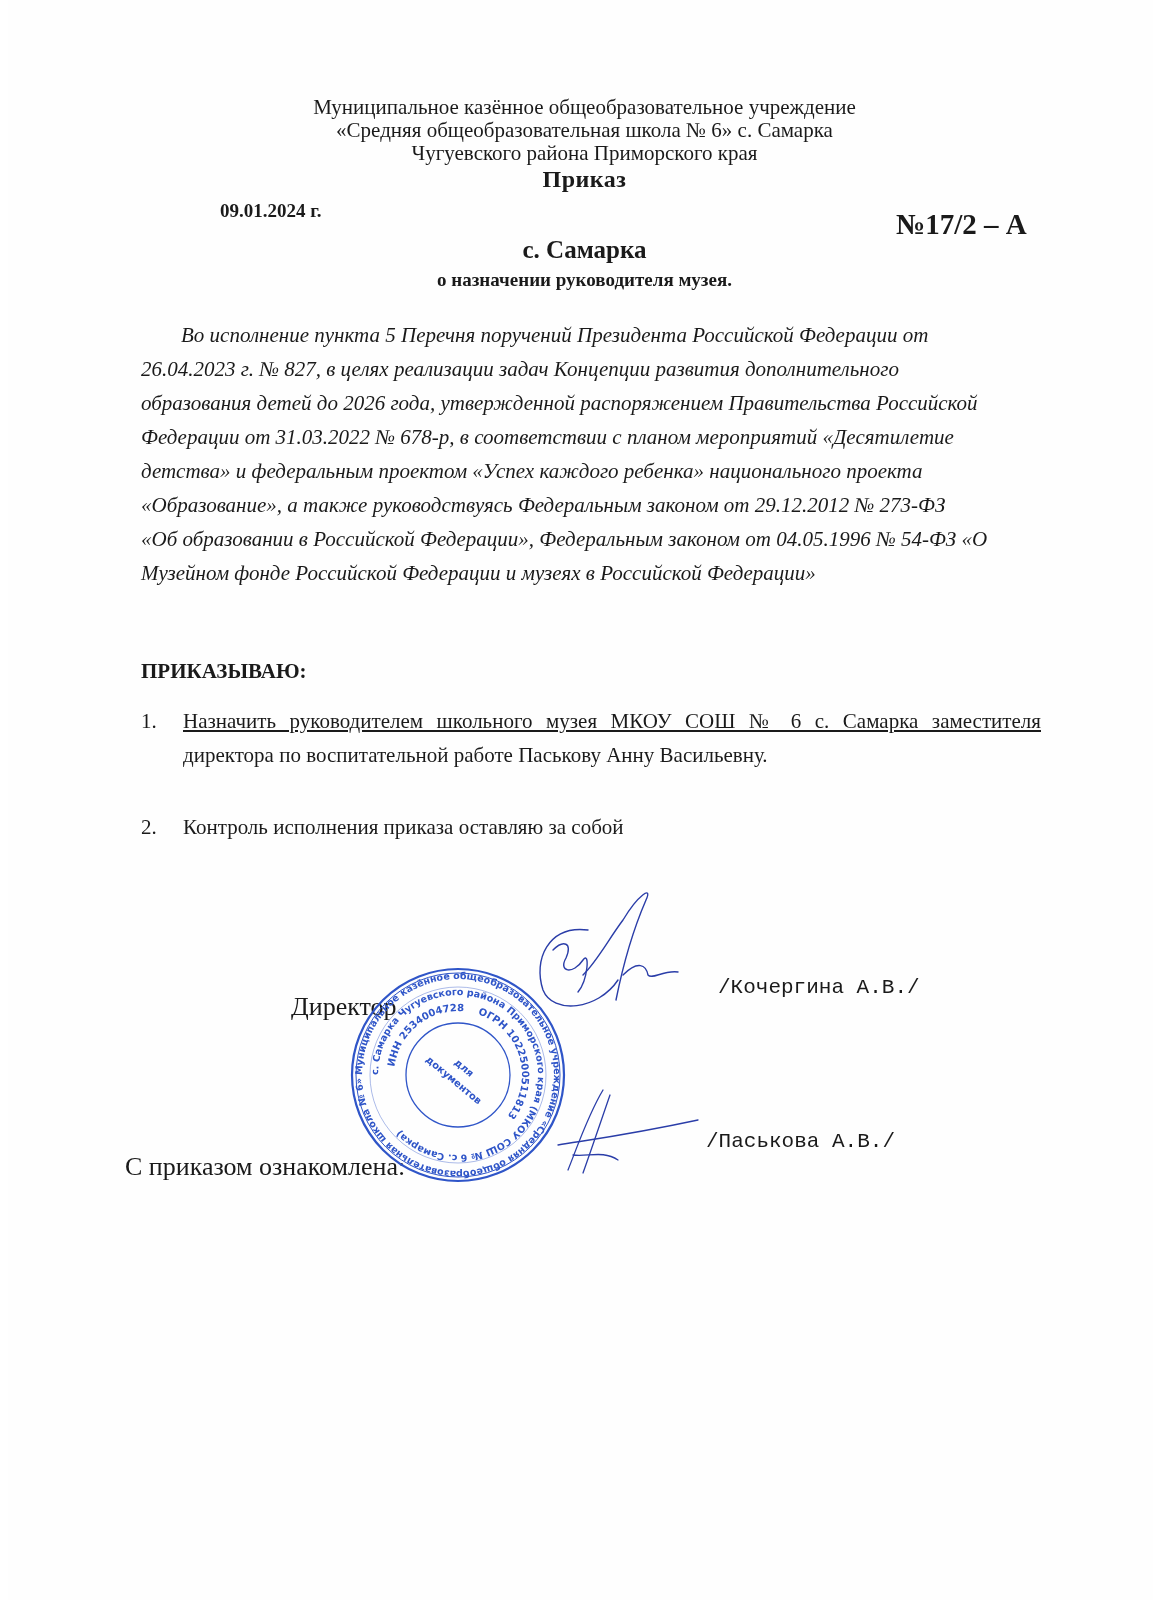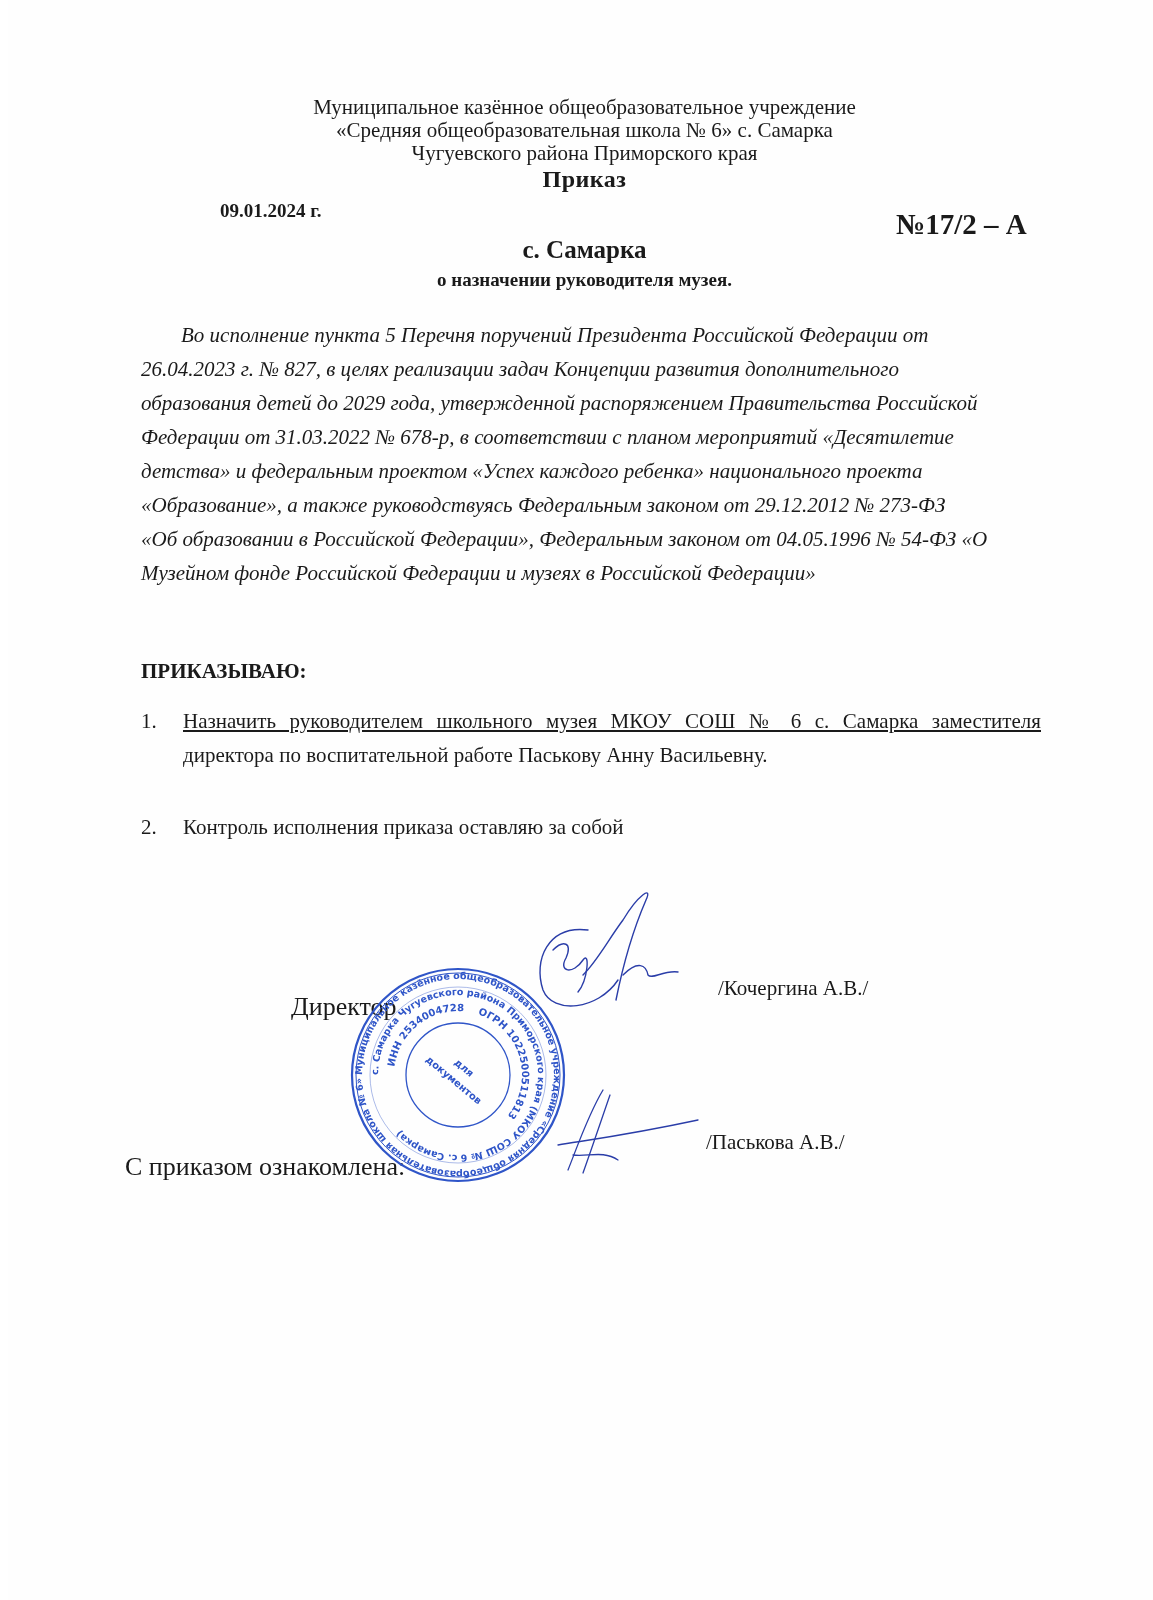--- a/index.html
+++ b/index.html
@@ -19,21 +19,21 @@
   .place { top: 236px; left: 0; width: 1153px; text-align: center; font-size: 25px; font-weight: bold; }
   .subject { top: 269px; left: 0; width: 1153px; text-align: center; font-size: 19px; font-weight: bold; }
   .para { left: 133px; width: 900px; font-size: 21px; line-height: 34px; }
   .p-line { white-space: nowrap; display: block; font-style: italic; }
   .orders { top: 659px; left: 133px; font-size: 21px; font-weight: bold; }
   .item { left: 133px; width: 900px; font-size: 21px; line-height: 34px; }
   .item .num { position: absolute; left: 0; top: 0; }
   .item .txt { position: absolute; left: 42px; width: 858px; }
   .item1 .l1 { text-align: justify; text-align-last: justify; display: block; text-decoration: underline; }
   .sig-role { font-size: 26px; margin-top: 24px; }
-  .sig-name { font-size: 21px; }
+  .sig-name { font-size: 21px; font-family: Liberation Mono, monospace; }
   .stamp { left: 340px; top: 965px; width: 220px; height: 220px; }
   .signature { }
 </style>
 </head>
 <body>
 
 <div class="page">
 
   <div class="abs header-line hdr1">Муниципальное казённое общеобразовательное учреждение</div>
   <div class="abs header-line hdr2">«Средняя общеобразовательная школа № 6» с. Самарка</div>
@@ -41,21 +41,21 @@
 
   <div class="abs title">Приказ</div>
   <div class="abs date">09.01.2024 г.</div>
   <div class="abs number">№17/2 – А</div>
   <div class="abs place">с. Самарка</div>
   <div class="abs subject">о назначении руководителя музея.</div>
 
   <div class="abs para" style="top:318px;">
     <span class="p-line" style="padding-left:40px;">Во исполнение пункта 5 Перечня поручений Президента Российской Федерации от</span>
     <span class="p-line">26.04.2023 г. № 827, в целях реализации задач Концепции развития дополнительного</span>
-    <span class="p-line">образования детей до 2029 года, утвержденной распоряжением Правительства Российской</span>
+    <span class="p-line">образования детей до 2026 года, утвержденной распоряжением Правительства Российской</span>
     <span class="p-line">Федерации от 31.03.2022 № 678-р, в соответствии с планом мероприятий «Десятилетие</span>
     <span class="p-line">детства» и федеральным проектом «Успех каждого ребенка» национального проекта</span>
     <span class="p-line">«Образование», а также руководствуясь Федеральным законом от 29.12.2012 № 273-ФЗ</span>
     <span class="p-line">«Об образовании в Российской Федерации», Федеральным законом от 04.05.1996 № 54-ФЗ «О</span>
     <span class="p-line">Музейном фонде Российской Федерации и музеях в Российской Федерации»</span>
   </div>
 
   <div class="abs orders">ПРИКАЗЫВАЮ:</div>
 
   <div class="abs item item1" style="top:704px; height:70px;">

